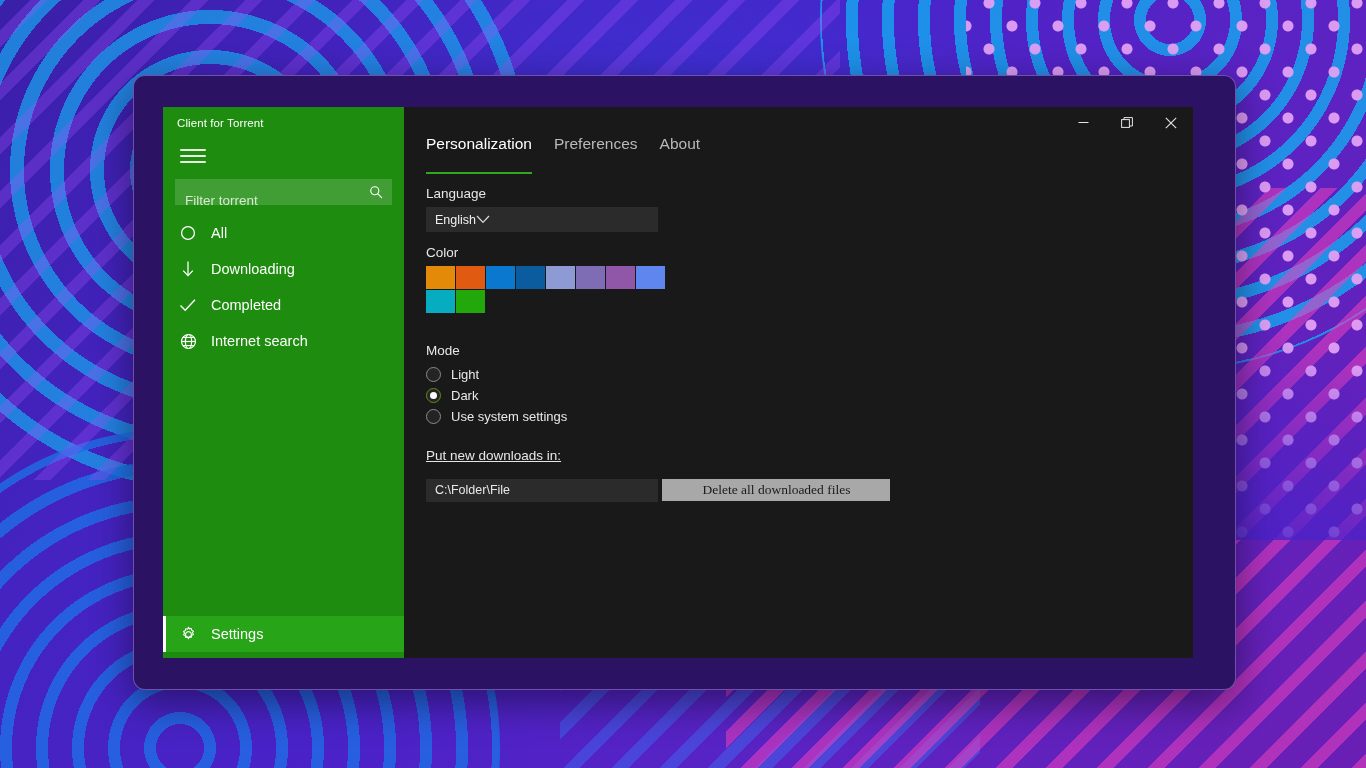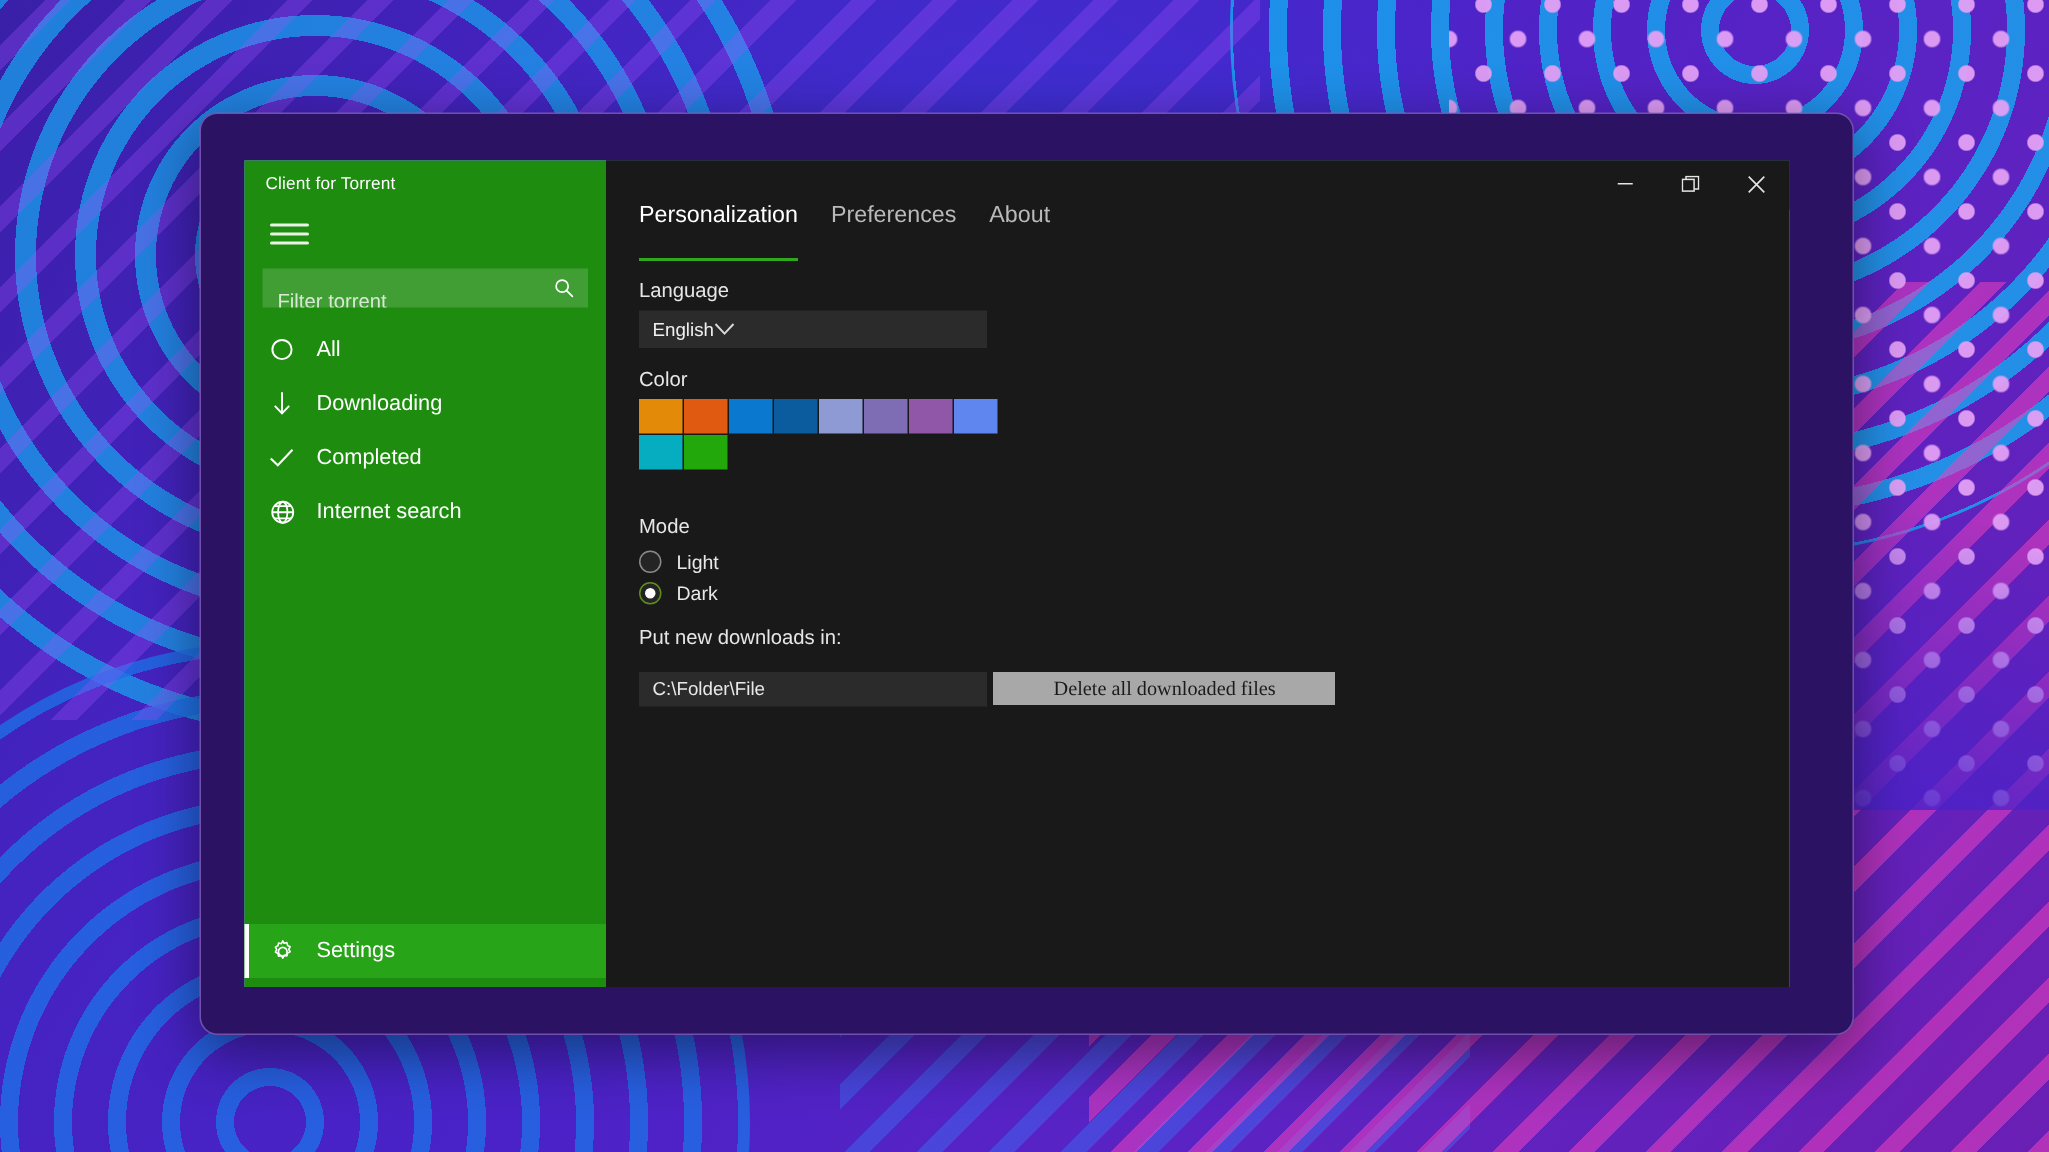--- a/index.html
+++ b/index.html
@@ -96,21 +96,21 @@
     border-radius: 12px;
     background: #2b1263;
     box-shadow: 0 12px 40px rgba(0,0,0,0.45);
     border: 1px solid rgba(170,130,235,0.55);
     overflow: hidden;
   }
   #window-inner {
     position: absolute;
     left: 29px; top: 31px;
     width: 1030px; height: 551px;
-    background: #7dd3fc;
+    background: #7f1d1d;
     display: flex;
   }
 
   
   #sidebar {
     width: 241px; height: 100%;
     background: #1d8c0f;
     position: relative;
     display: flex;
     flex-direction: column;
@@ -242,21 +242,21 @@
     border: 1.5px solid #8a8a8a;
     margin-right: 10px; flex: none;
     display: flex; align-items: center; justify-content: center;
     background: #242424;
   }
   .radio-row.checked .radio-dot { border-color: #5e8f1c; }
   .radio-row.checked .radio-dot::after {
     content: ""; width: 7px; height: 7px; border-radius: 50%; background: #ffffff;
   }
 
-  #downloads-label { margin-top: 11px; }
+  #downloads-label { margin-top: 21px; text-decoration: underline; }
   #downloads-path {
     width: 232px; height: 23px;
     background: #2b2b2b; border: none; outline: none;
     color: #e8e8e8; font-size: 12.5px;
     padding: 0 9px;
     font-family: "Liberation Sans", sans-serif;
   }
   #delete-btn {
     width: 228px; height: 22px;
     margin-top: 10px;
@@ -417,20 +417,24 @@
           <div class="section-label" id="mode-label">Mode</div>
           <div id="mode-options">
             <div class="radio-row">
               <span class="radio-dot"></span>
               <span>Light</span>
             </div>
             <div class="radio-row checked">
               <span class="radio-dot"></span>
               <span>Dark</span>
             </div>
+            <div class="radio-row">
+              <span class="radio-dot"></span>
+              <span>Use system settings</span>
+            </div>
           </div>
 
           <div class="section-label" id="downloads-label">Put new downloads in:</div>
           <input id="downloads-path" type="text" value="C:\Folder\File" style="">
 
           <button id="delete-btn">Delete all downloaded files</button>
 
         </div>
 
       </div>

